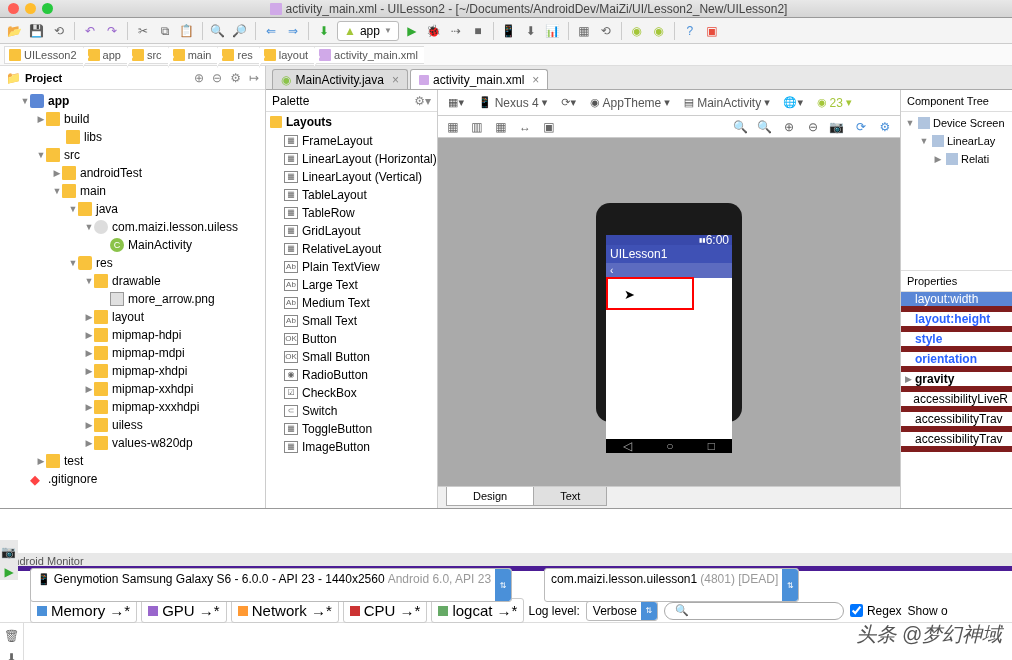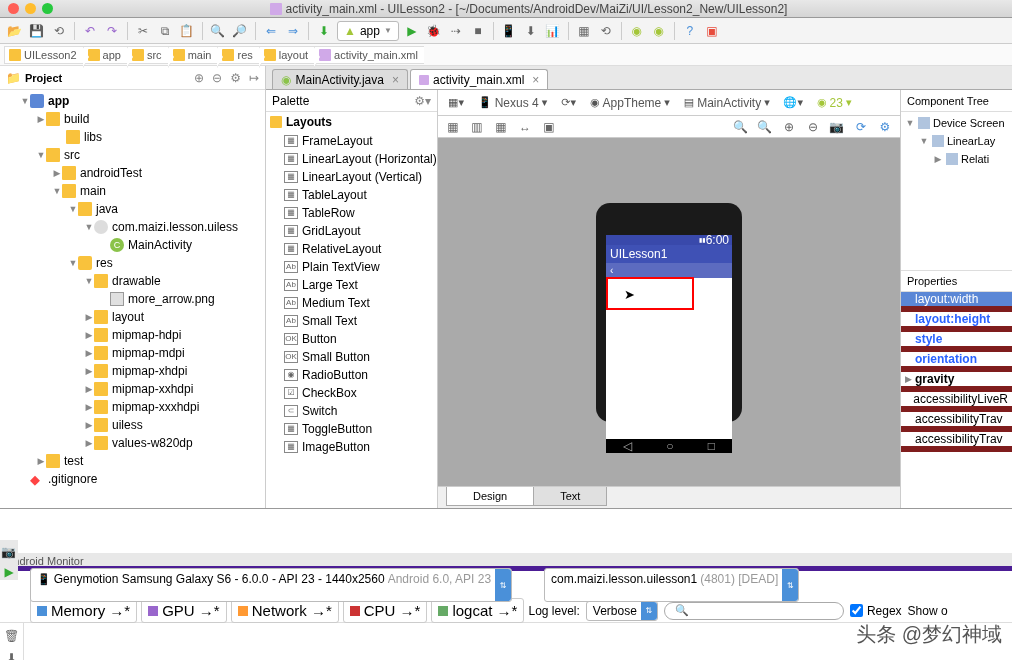--- a/index.html
+++ b/index.html
@@ -72,21 +72,21 @@
 .mon-title { height:18px; background:#e8e8e8; border-bottom:5px solid #4c1d95; padding:2px 6px; font-size:11px; color:#555;margin-top:44px; }
 .mon-row { height:28px; display:flex; align-items:center; padding:0 30px; gap:12px; }
 .device-drop { border:1px solid #bbb; padding:3px 20px 15px 6px; border-radius:3px; background:#fff; font-size:11px; position:relative; }
 .device-drop .dd-arr { position:absolute; right:0; top:0; bottom:0; width:16px; background:#4a90d9; border-radius:0 3px 3px 0; display:flex; align-items:center; justify-content:center; color:#fff; font-size:8px; }
 .mon-tabs { height:24px; display:flex; align-items:center; padding-left:30px; gap:4px; border-bottom:1px solid #ddd; }
 .mon-tab { display:flex; align-items:center; padding:3px 6px; gap:4px; border:1px solid #ccc; border-radius:3px; cursor:pointer; font-size:15px; }
 .mon-sq { width:10px; height:10px; display:inline-block; }
 .level { display:flex; align-items:center; gap:6px; }
 .search-box { border:1px solid #aaa; border-radius:12px; padding:2px 10px; width:180px; font-size:11px; color:#888; }
 .regex-chk { display:flex; align-items:center; gap:4px; }
-.watermark { position:absolute; right:10px; bottom:12px; font-size:20px; color:#555; }
+.watermark { position:absolute; right:10px; bottom:12px; font-size:20px; font-style:italic; color:#555; }
 </style>
 </head>
 <body>
 
 <div class="titlebar">
   <div class="traffic">
     <span class="dot r"></span>
     <span class="dot y"></span>
     <span class="dot g"></span>
   </div>

